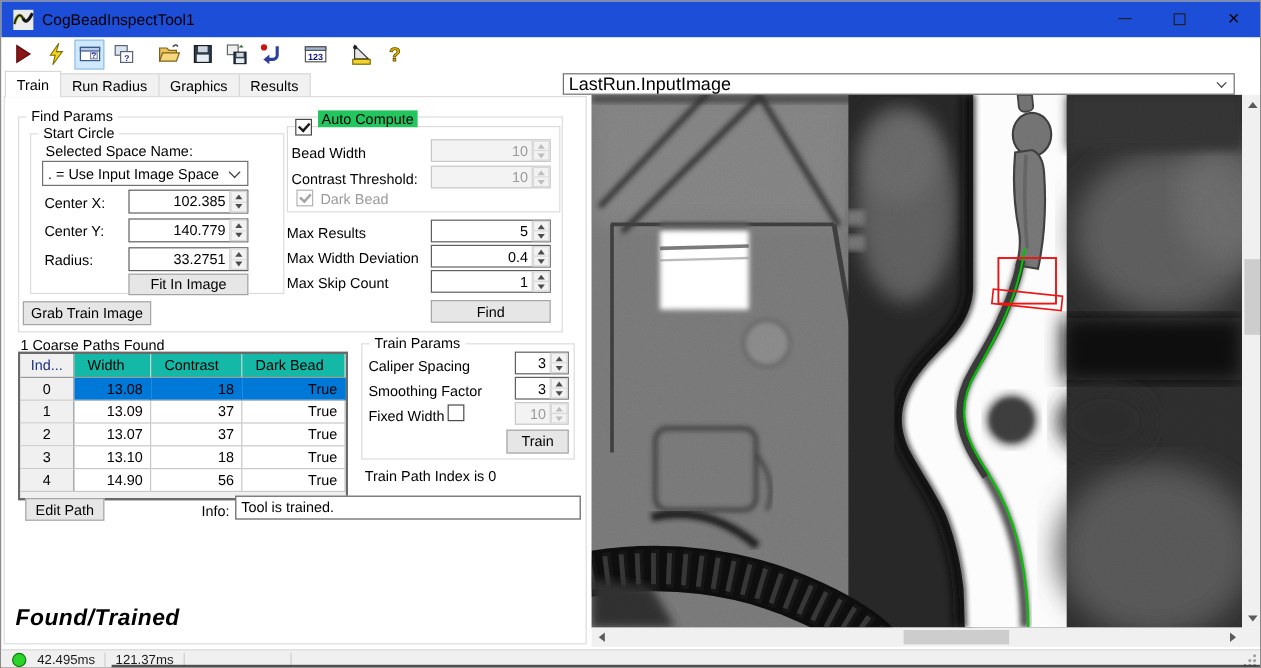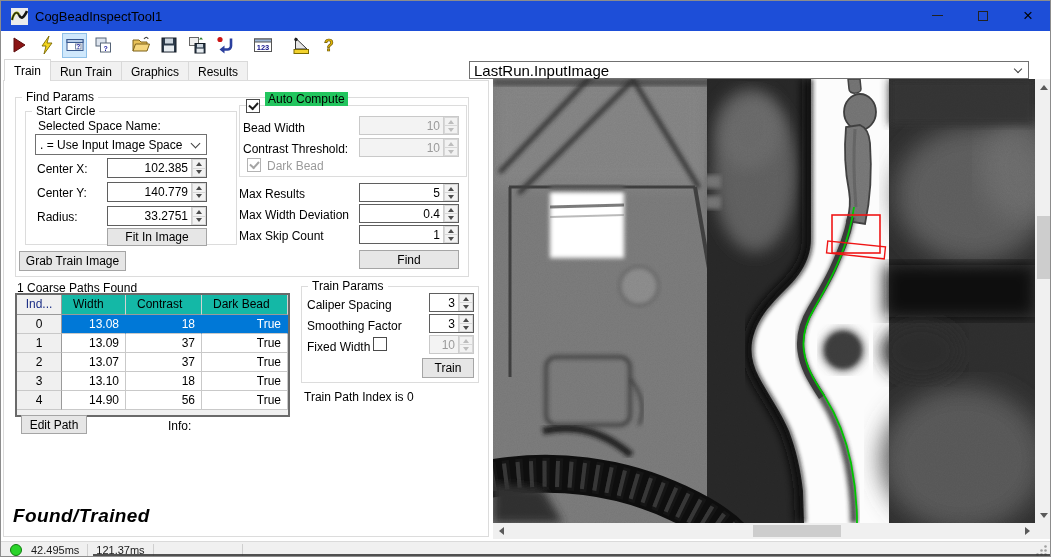--- a/index.html
+++ b/index.html
@@ -47,21 +47,21 @@
   .combo .cv{flex:1;padding-left:4px;white-space:nowrap;overflow:hidden}
   .chev{width:7px;height:7px;border-right:1.5px solid #404040;border-bottom:1.5px solid #404040;transform:rotate(45deg);margin:-3px 7px 0 0}
   
   #ptable{position:absolute;left:14px;top:292px;width:275px;border:2px solid #6a6a6a;background:#fff}
   .trow{display:grid;grid-template-columns:45px 64px 76px 86px;height:19px}
   .trow.thead{height:20px}
   .tc{border-right:1px solid #c9c9c9;border-bottom:1px solid #c9c9c9;padding:2px 6px 0 0;text-align:right;font-size:12px;overflow:hidden}
   .thead .tc{background:#14b8a6;border-right:1px solid #d2d2d2;border-bottom:1px solid #9a9a9a;text-align:left;padding-left:11px}
   .thead .tc.rh{text-align:center;padding-left:0;color:#1c2f86}
   .tc.rh{background:#f0f0f0;text-align:center;padding:2px 0 0 0;border-right:1px solid #9a9a9a}
-  .trow.sel .tc{background:var(--sel);color:#ffffff;border-right-color:var(--sel)}
+  .trow.sel .tc{background:var(--sel);color:#000000;border-right-color:var(--sel)}
   .trow.sel .tc.rh{background:#f0f0f0;color:#000;border-right-color:#9a9a9a}
   #tfill{height:5px;background:#f0f0f0}
   
   #status{left:0;top:540px;width:100%;height:17px;background:#f0f0f0;border-top:1px solid #dadada;display:flex;align-items:center;font-size:11px;color:#1a1a1a}
   .ssep{width:1px;height:13px;background:#cfcfcf}
   #sdot{width:12px;height:12px;border-radius:50%;background:var(--green);border:1px solid #0f7d0f;margin:0 9px}
   #state{left:12px;top:504px;font-style:italic;font-weight:bold;font-size:19px;letter-spacing:.4px}
   
   .sb{position:absolute;background:#f0f0f0}
   .sbtn{position:absolute;display:flex;align-items:center;justify-content:center}
@@ -171,21 +171,21 @@
     </div>
     <div class="tbtn">
       <svg width="20" height="20">
         <text x="10" y="16" font-size="16" font-weight="bold" fill="#e3b600" stroke="#6b5500" stroke-width="0.7" text-anchor="middle">?</text>
       </svg>
     </div>
   </div>
 
   <div class="a" id="tabs">
     <div class="tab active">Train</div>
-    <div class="tab">Run Train</div>
+    <div class="tab">Run Radius</div>
     <div class="tab">Graphics</div>
     <div class="tab">Results</div>
   </div>
   <div class="a" id="tabpage"></div>
 
   <div class="gb" style="left:14px;top:96px;width:454px;height:180px">
     <span class="gbl">Find Params</span>
   </div>
   <div class="gb" style="left:24px;top:110px;width:212px;height:134px">
     <span class="gbl">Start Circle</span>
@@ -381,20 +381,23 @@
         <div>
           <i class="tri-d"></i>
         </div>
       </span>
   </div>
   <div class="btn" style="left:421px;top:357px;width:52px;height:20px">Train</div>
   <div class="lb" style="left:303px;top:389px">Train Path Index is 0</div>
 
   <div class="btn" style="left:20px;top:414px;width:66px;height:19px">Edit Path</div>
   <div class="lb" style="left:167px;top:418px">Info:</div>
+  <div class="a" style="left:195px;top:412px;width:288px;height:20px;border:1px solid #5f5f5f;background:#fff;padding:2px 0 0 4px">
+    <span>Tool is trained.</span>
+  </div>
   <div class="lb" id="state">Found/Trained</div>
 
   <div class="combo" style="left:468px;top:60px;width:560px;height:18px;font-size:15px">
     <span class="cv">LastRun.InputImage</span>
     <span class="chev" style="width:6px;height:6px"></span>
   </div>
 
   <div class="a" style="left:492px;top:78px;width:542px;height:444px;overflow:hidden;background:#6f6f6f">
     <svg width="542" height="444" viewBox="0 0 542 444">
       <defs>

